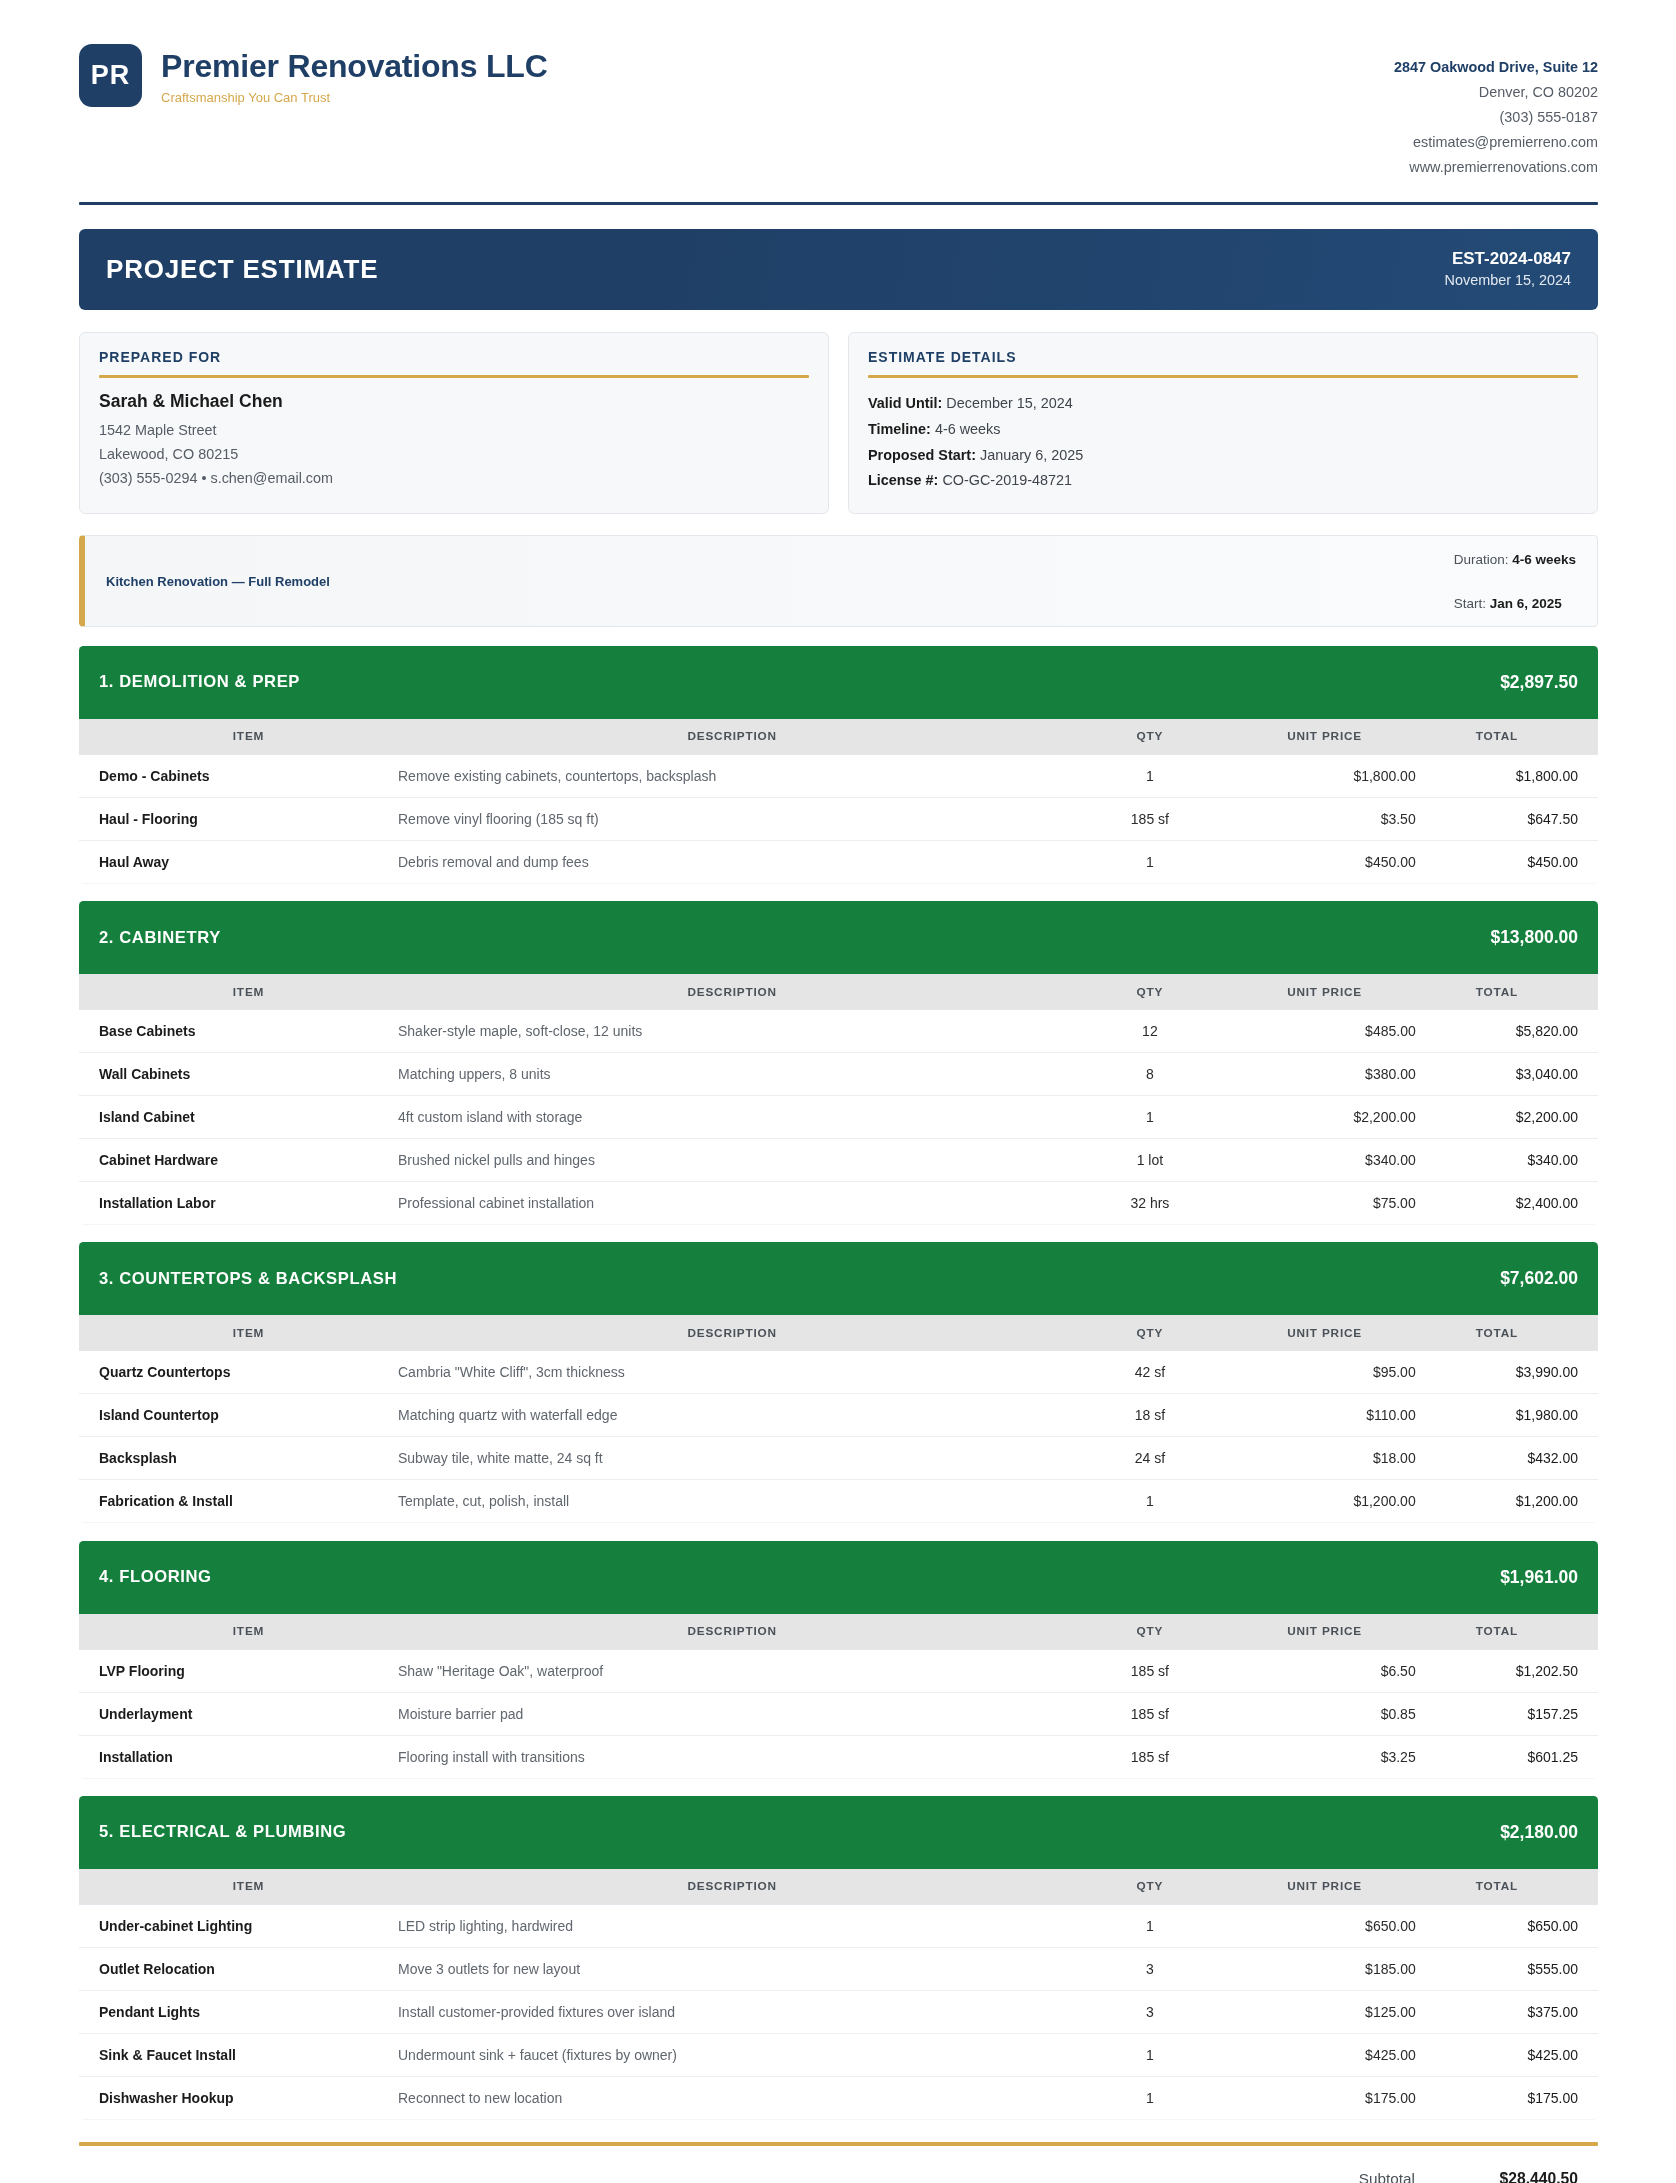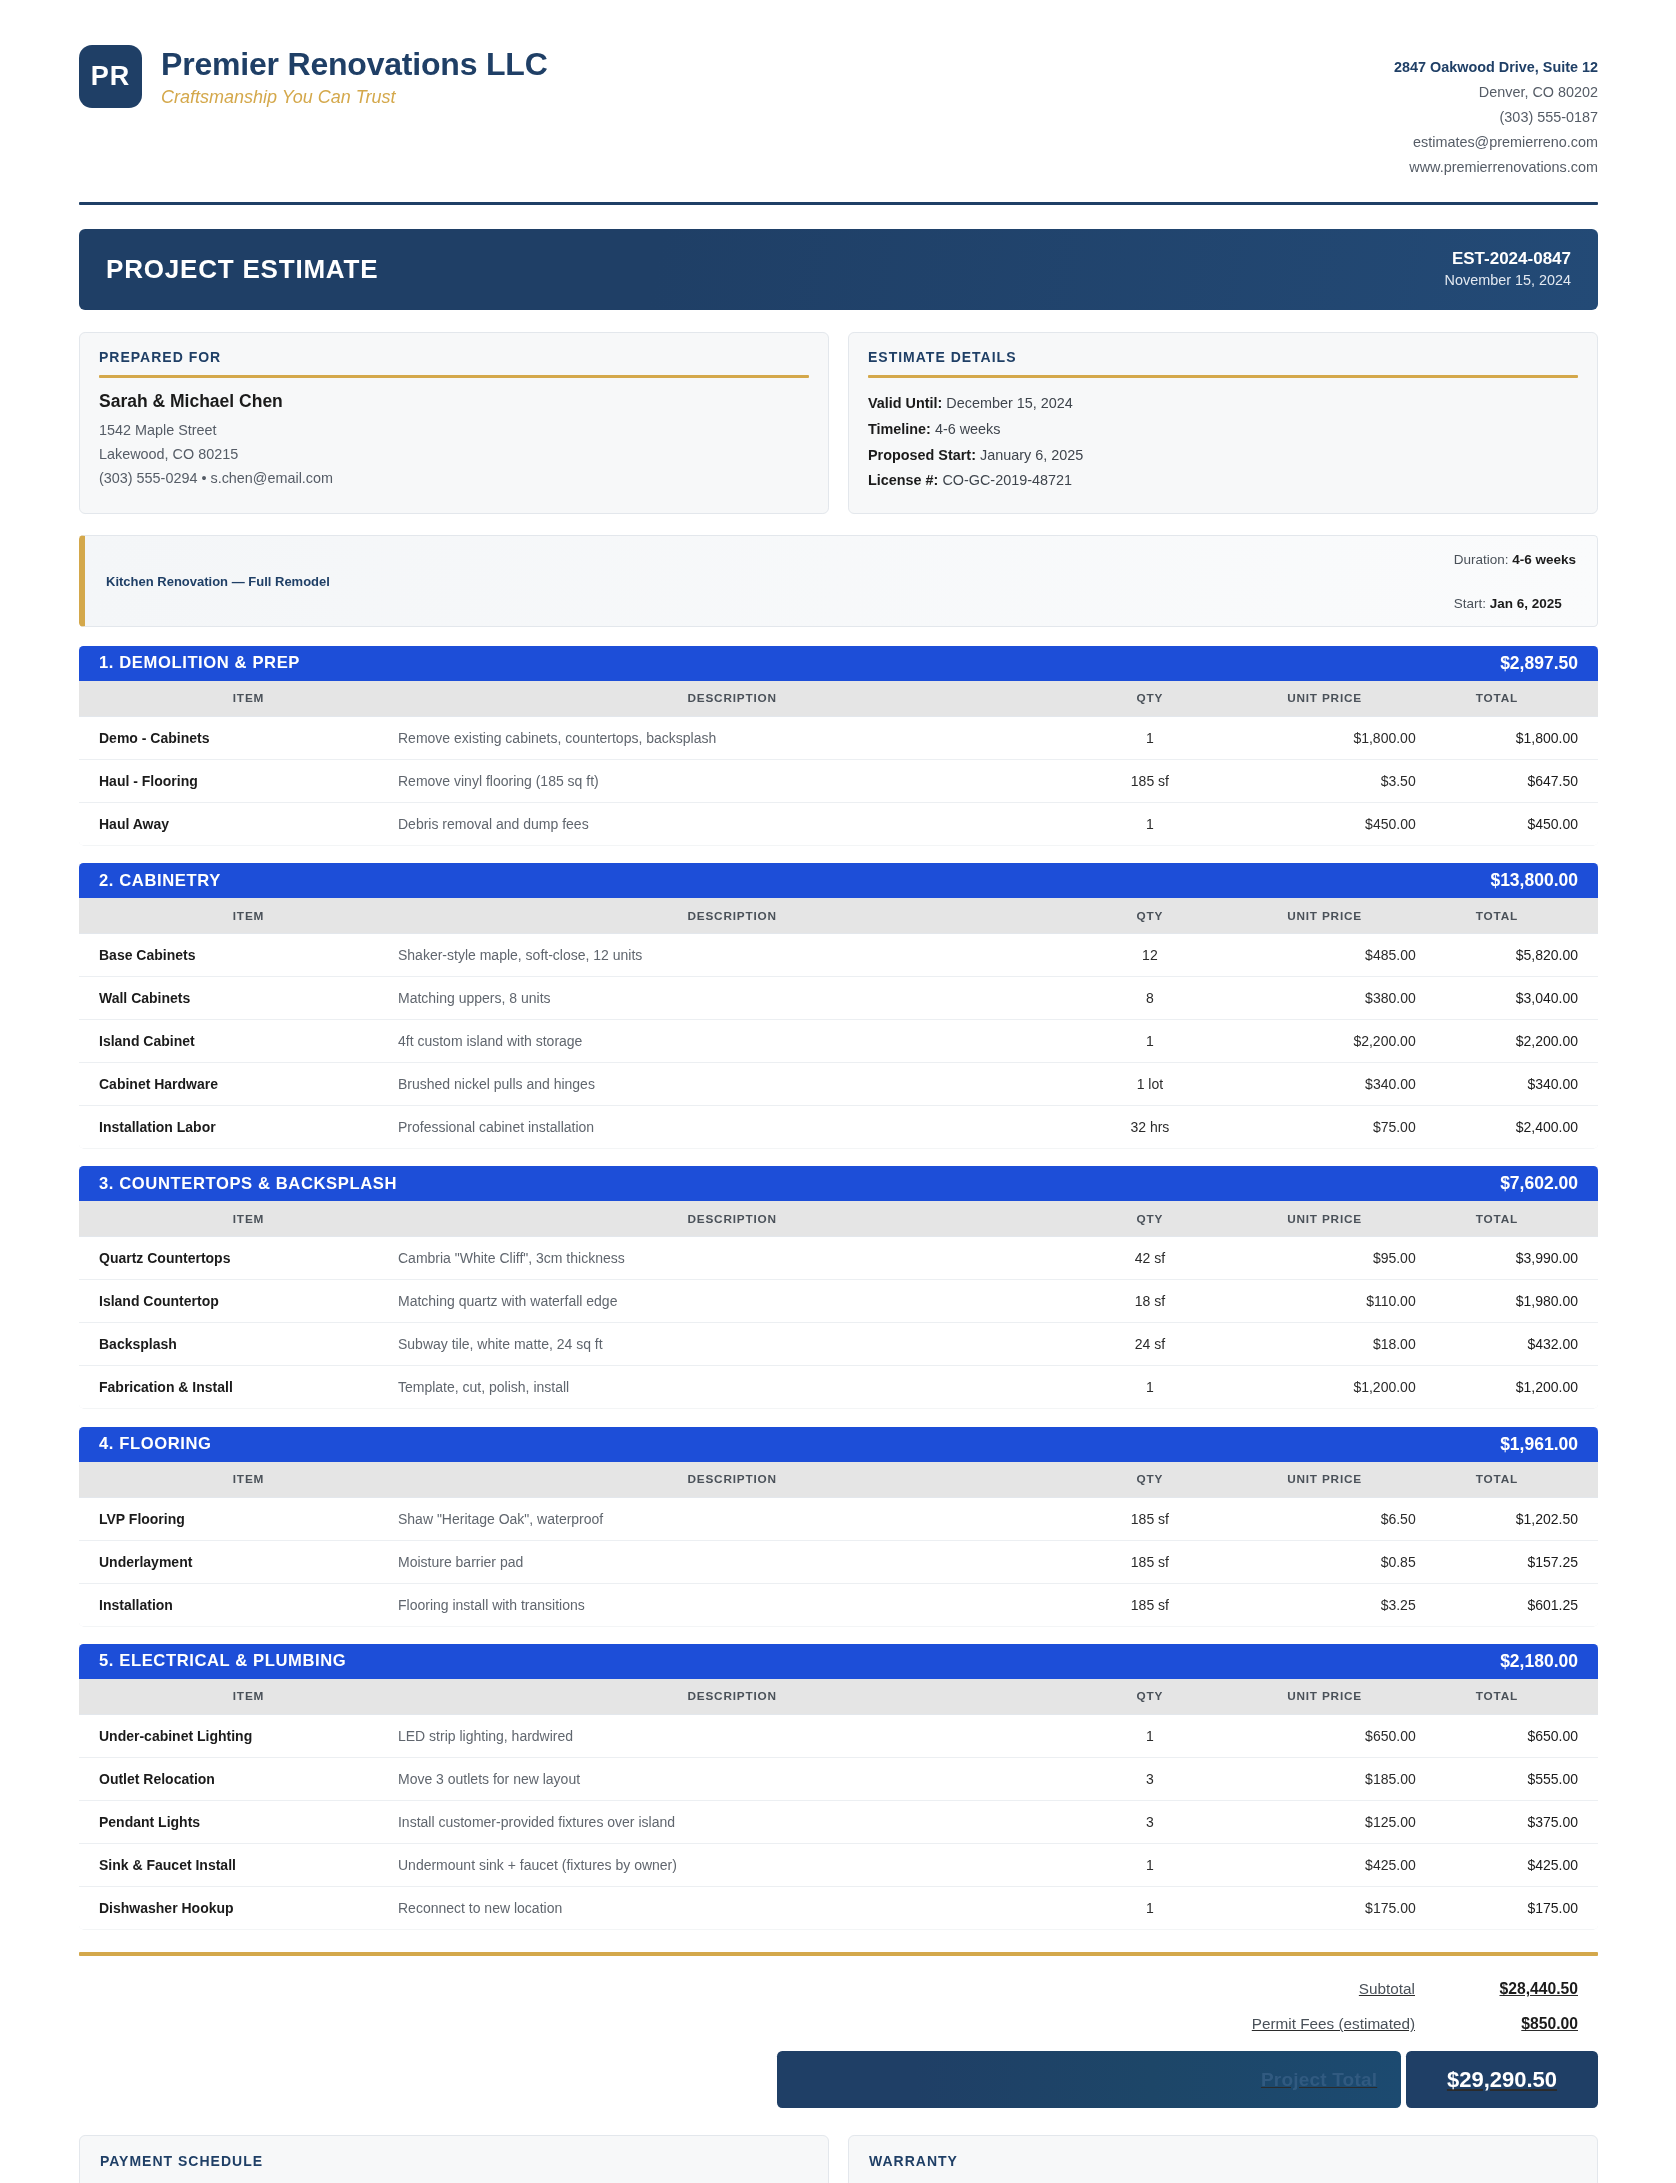--- a/index.html
+++ b/index.html
@@ -33,21 +33,21 @@
     display: flex; align-items: center; justify-content: center;
     font-size: 27px; font-weight: 700; letter-spacing: 0.9px;
   }
   .brand-text { padding-top: 3.5px; }
   .company-name {
     font-size: 32px; font-weight: 700; color: #1f3f66;
     letter-spacing: -0.2px; line-height: 1.05;
   }
   .tagline {
     margin-top: 6.1px;
-    font-size: 18px; font-style: italic; color: #d4a84b; font-weight: 500;
+    font-size: 13px; color: #d4a84b; font-weight: 500;
   }
   .contact-block { text-align: right; padding-top: 10.5px; }
   .contact-block .addr1 { font-size: 14.4px; font-weight: 700; color: #1f3f66; line-height: 1.75; }
   .contact-block .line { font-size: 14.4px; color: #555c66; line-height: 1.75; }
 
   .rule-navy { height: 3.9px; background: #1f3f66; border-radius: 0.9px; }
 
   
   .estimate-banner {
     margin-top: 24px;
@@ -95,22 +95,22 @@
     display: flex; align-items: center; justify-content: space-between;
   }
   .project-strip .pname { font-size: 13px; font-weight: 700; color: #1f3f66; }
   .project-strip .pmeta { display: flex; gap: 29px; font-size: 13.5px; color: #4a5159; flex-direction: column; }
   .project-strip .pmeta b { color: #1b1b1b; font-weight: 700; }
 
   
   .section { margin-top: 18.3px; border-radius: 4.4px; overflow: hidden;
              box-shadow: 0 0.4px 0 #e8ebee; }
   .section-head {
-    background: #1d4ed8;
-    padding: 7px 20px;
+    background: #15803d;
+    padding: 26px 20px;
     display: flex; align-items: center; justify-content: space-between;
   }
   .section-head .sname {
     color: #ffffff; font-size: 16.6px; font-weight: 700; letter-spacing: 0.6px;
   }
   .section-head .stotal { color: #ffffff; font-size: 17.5px; font-weight: 700; }
 
   table.items { width: 100%; border-collapse: collapse; background: #ffffff; }
   table.items thead th {
     background: #e5e5e5;

